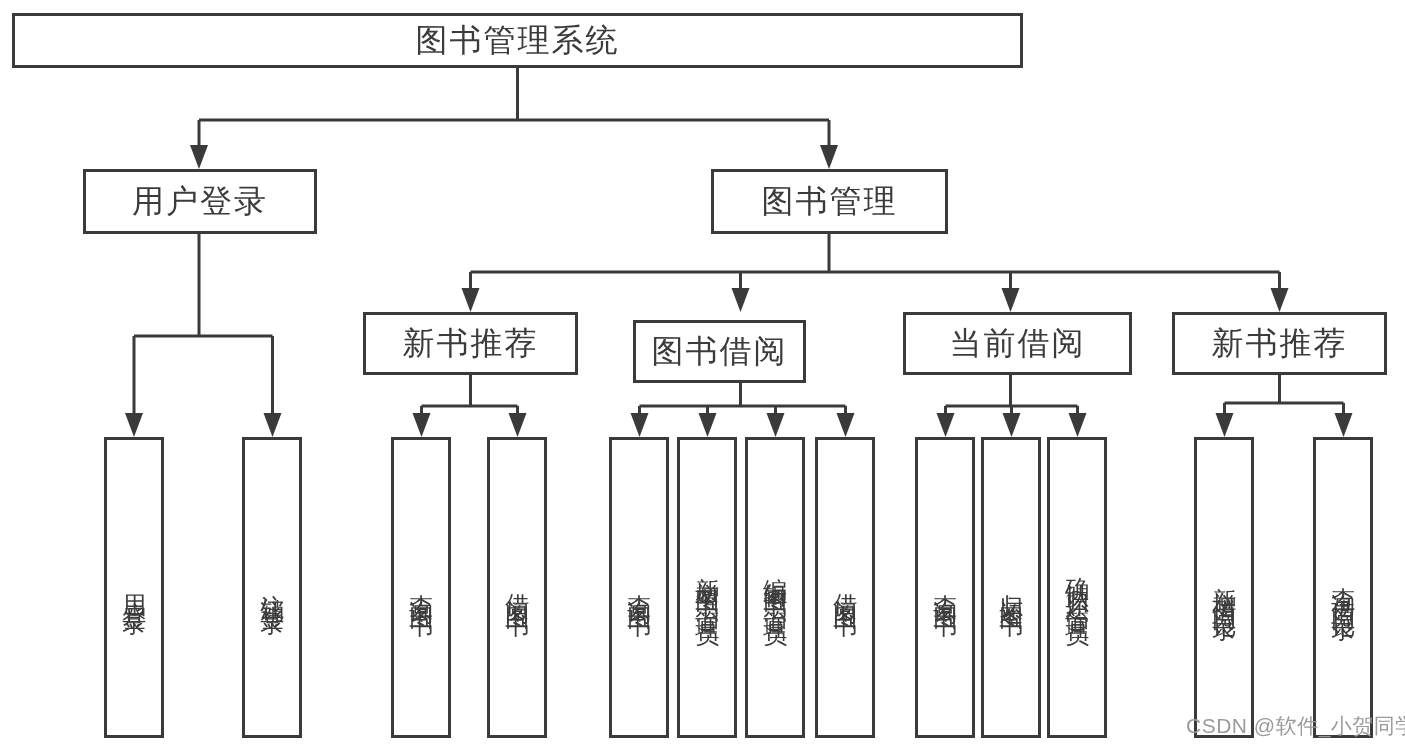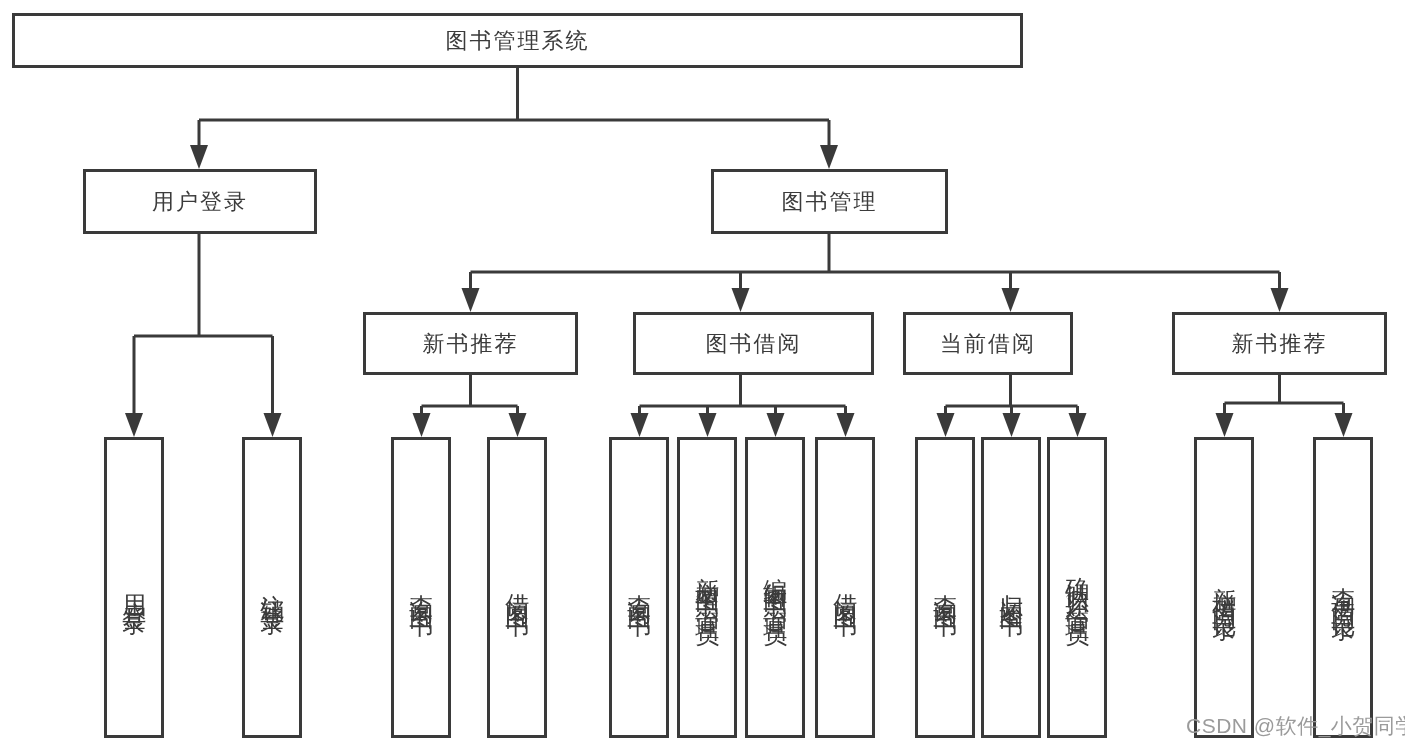--- a/index.html
+++ b/index.html
@@ -26,21 +26,21 @@
     background: #ffffff;
     border: 3px solid #3a3a3a;
     display: flex;
     align-items: center;
     justify-content: center;
     color: #3b3b3b;
     z-index: 2;
   }
 
   .h-label span {
-    font-size: 22px;
+    font-size: 32px;
     letter-spacing: 2px;
     white-space: nowrap;
   }
 
   .leaf span {
     writing-mode: vertical-rl;
     text-orientation: mixed;
     font-size: 24px;
     letter-spacing: 6.5px;
     line-height: 1.1;
@@ -110,24 +110,24 @@
   <div class="node h-label" style="left:83px;top:169px;width:234px;height:65px">
     <span>用户登录</span>
   </div>
   <div class="node h-label" style="left:363px;top:312px;width:215px;height:63px">
     <span>新书推荐</span>
   </div>
 
   <div class="node h-label" style="left:711px;top:169px;width:237px;height:65px">
     <span>图书管理</span>
   </div>
-  <div class="node h-label" style="left:633px;top:312px;width:241px;height:63px">
+  <div class="node h-label" style="left:633px;top:320px;width:173px;height:63px">
     <span>图书借阅</span>
   </div>
-  <div class="node h-label" style="left:903px;top:312px;width:170px;height:63px">
+  <div class="node h-label" style="left:903px;top:312px;width:229px;height:63px">
     <span>当前借阅</span>
   </div>
   <div class="node h-label" style="left:1172px;top:312px;width:215px;height:63px">
     <span>新书推荐</span>
   </div>
 
   <div class="node leaf" style="left:104px;top:437px;width:60px;height:301px">
     <span>用户登录</span>
   </div>
   <div class="node leaf" style="left:242px;top:437px;width:60px;height:301px">

